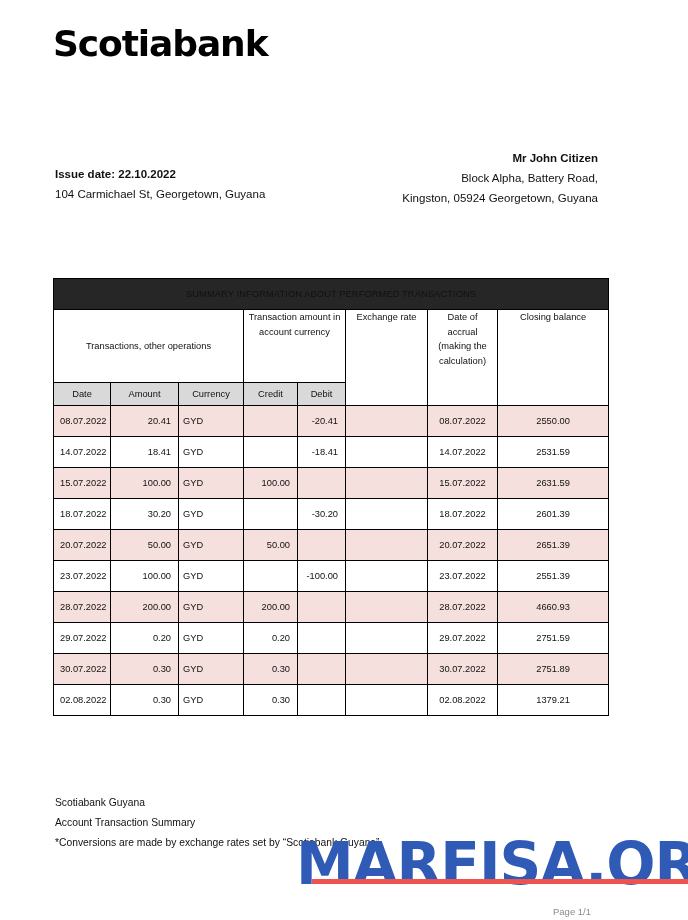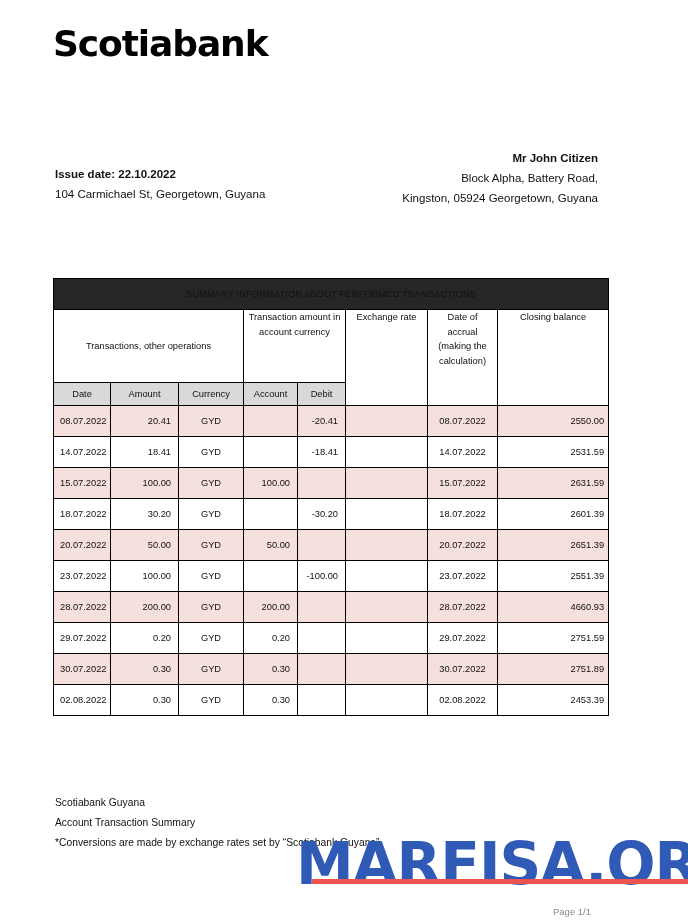--- a/index.html
+++ b/index.html
@@ -113,26 +113,26 @@
   }
   tr.data td {
     height: 30px;
     font-size: 9.3px;
   }
   tr.data.shade td {
     background: #f6e0de;
   }
   tr.data td.c-date   { text-align: left;  padding-left: 6px; }
   tr.data td.c-amount { text-align: right; padding-right: 7px; }
-  tr.data td.c-cur    { text-align: center; }
+  tr.data td.c-cur    { }
   tr.data td.c-credit { text-align: right; padding-right: 7px; }
   tr.data td.c-debit  { text-align: right; padding-right: 7px; margin-top: 40px; }
   tr.data td.c-rate   { text-align: center; }
   tr.data td.c-accr   { text-align: center; }
-  tr.data td.c-bal    { text-align: right; }
+  tr.data td.c-bal    { text-align: center; }
 
   
   .footer {
     position: absolute;
     left: 55px;
     top: 793px;
     width: 520px;
   }
   .footer .f-line {
     font-size: 10.3px;
@@ -212,21 +212,21 @@
           <td colspan="3">Transactions, other operations</td>
           <td colspan="2" class="tall">Transaction amount in account currency</td>
           <td rowspan="2" class="tall">Exchange rate</td>
           <td rowspan="2" class="tall">Date of accrual (making the calculation)</td>
           <td rowspan="2" class="tall">Closing balance</td>
         </tr>
         <tr class="sub-row">
           <td>Date</td>
           <td>Amount</td>
           <td>Currency</td>
-          <td>Account</td>
+          <td>Credit</td>
           <td>Debit</td>
         </tr>
 
       <tr class="data shade">
             <td class="c-date">08.07.2022</td>
             <td class="c-amount">20.41</td>
             <td class="c-cur">GYD</td>
             <td class="c-credit"></td>
             <td class="c-debit">-20.41</td>
             <td class="c-rate"></td>
@@ -314,21 +314,21 @@
             <td class="c-bal">2751.89</td>
           </tr>
           <tr class="data">
             <td class="c-date">02.08.2022</td>
             <td class="c-amount">0.30</td>
             <td class="c-cur">GYD</td>
             <td class="c-credit">0.30</td>
             <td class="c-debit"></td>
             <td class="c-rate"></td>
             <td class="c-accr">02.08.2022</td>
-            <td class="c-bal">2453.39</td>
+            <td class="c-bal">1379.21</td>
           </tr>
         </tbody>
     </table>
   </div>
 
   <div class="footer">
     <div class="f-line">Scotiabank Guyana</div>
     <div class="f-line">Account Transaction Summary</div>
     <div class="f-line">*Conversions are made by exchange rates set by “Scotiabank Guyana”</div>
   </div>

